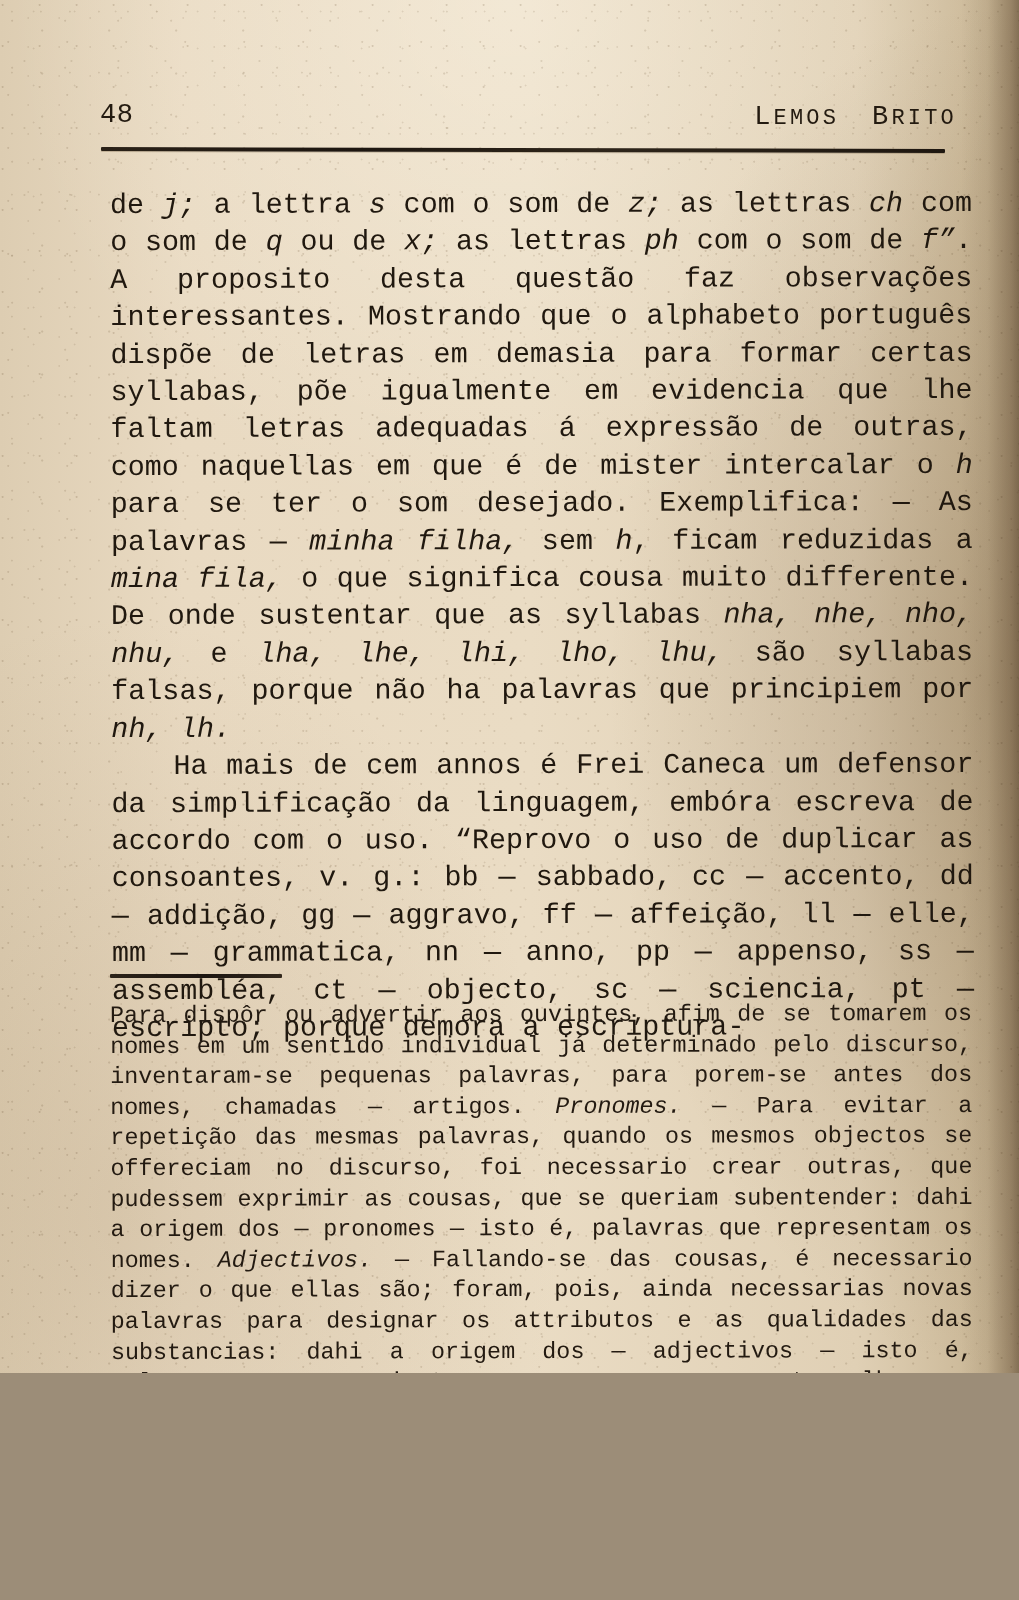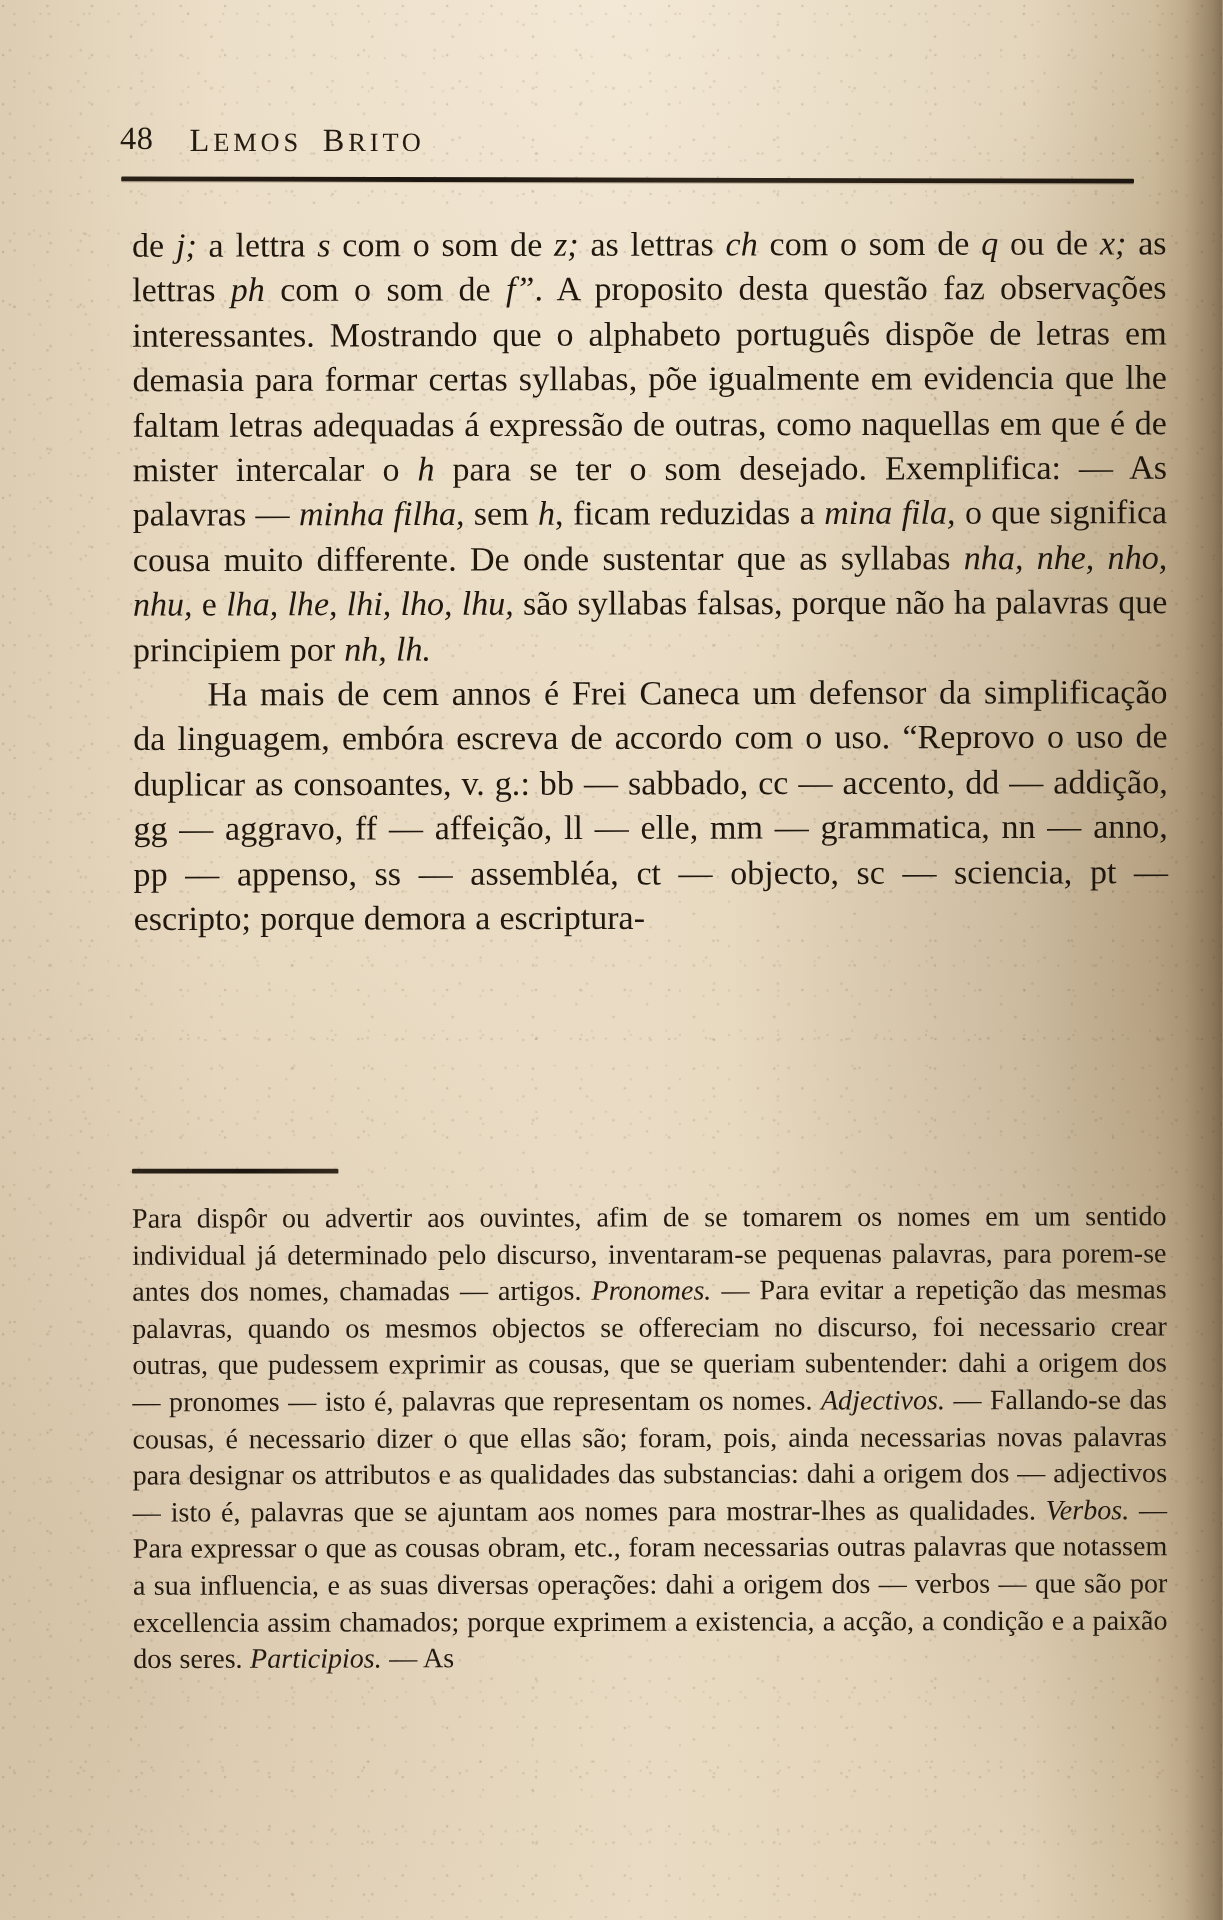--- a/index.html
+++ b/index.html
@@ -5,30 +5,30 @@
 <style>
   html, body {
     margin: 0;
     padding: 0;
     background: #9c8d78;
   }
 
   .page {
     position: relative;
     width: 1019px;
-    height: 1600px;
+    height: 1373px;
     margin: 0 auto;
     overflow: hidden;
     background-color: #e3d3ba;
     background-image:
       radial-gradient(ellipse 60% 80% at 97% 50%, rgba(120,96,66,0.30), rgba(120,96,66,0) 62%),
       radial-gradient(ellipse 70% 55% at 50% 0%, rgba(255,250,238,0.40), rgba(255,250,238,0) 70%),
       radial-gradient(ellipse 60% 60% at 12% 88%, rgba(160,134,98,0.20), rgba(160,134,98,0) 72%),
       linear-gradient(90deg, #ddcdb2 0%, #e9dac2 18%, #eadcc4 52%, #e0d0b5 84%, #c9b695 97%, #b8a382 100%);
-    font-family: Liberation Serif, serif;
+    font-family: Liberation Mono, monospace;
     color: #20180f;
   }
 
   
   .grain {
     position: absolute;
     inset: 0;
     pointer-events: none;
     opacity: 0.55;
     mix-blend-mode: multiply;
@@ -69,24 +69,24 @@
   .folio {
     position: absolute;
     left: 0;
     top: 0;
     font-size: 27px;
     letter-spacing: 0.5px;
     color: #231a10;
   }
   .running-title {
     position: absolute;
-    left: 14px;
+    left: 0;
     right: 0;
     top: 2px;
-    text-align: left;
+    text-align: right;
     font-size: 22px;
     letter-spacing: 3.2px;
     color: #231a10;
     padding-left: 44px;
   }
   .running-title .cap {
     font-size: 27px;
   }
 
   .rule-head {

